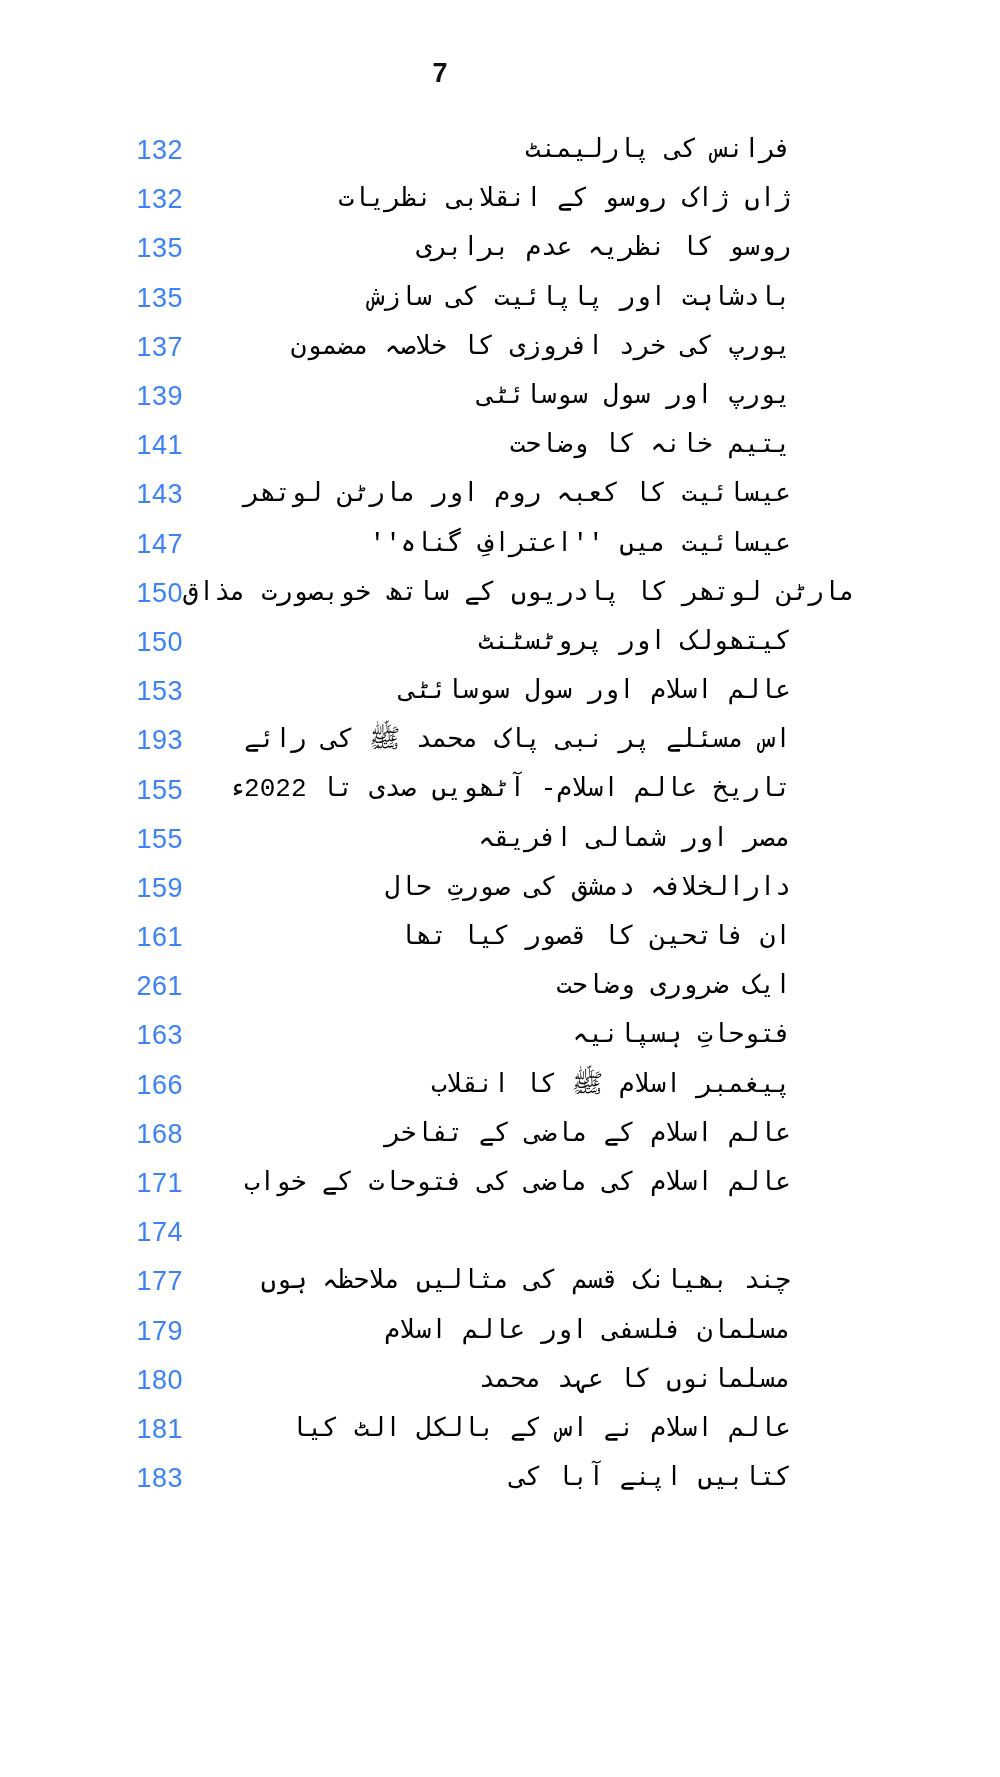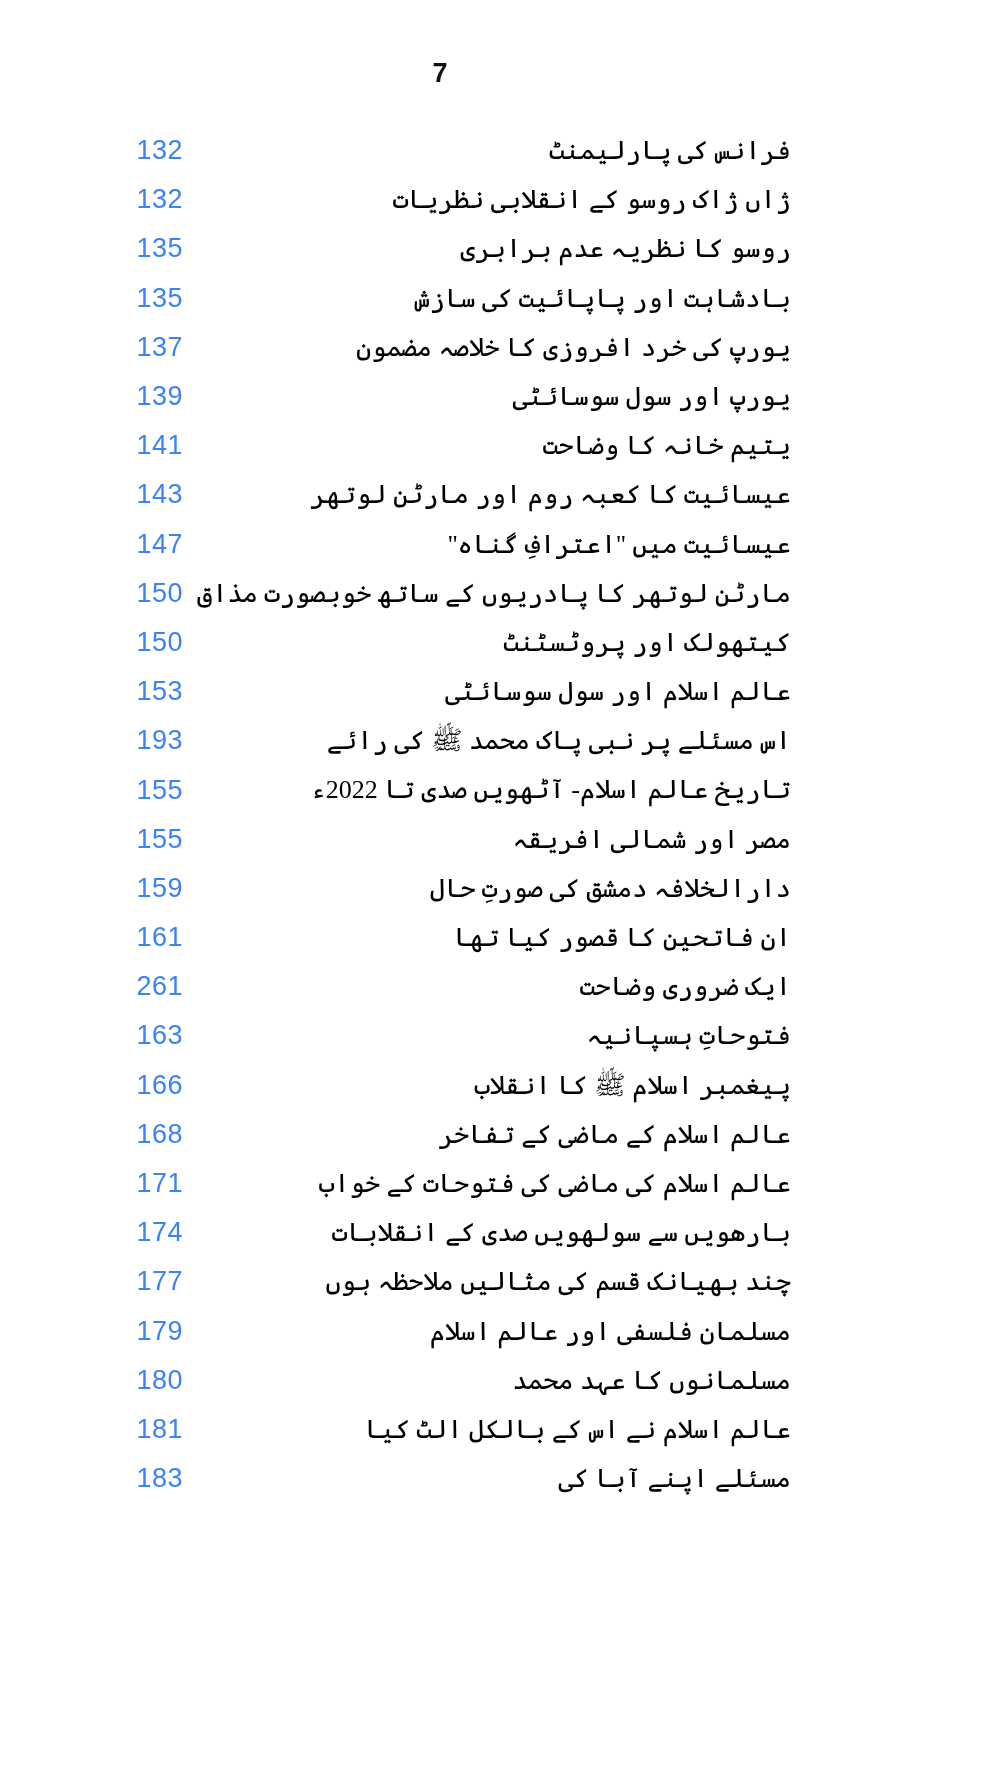--- a/index.html
+++ b/index.html
@@ -47,21 +47,21 @@
     font-family: "Liberation Sans", sans-serif;
     letter-spacing: 0.5px;
   }
   .toc-title {
     flex: 0 1 auto;
     direction: rtl;
     unicode-bidi: plaintext;
     font-size: 26px;
     line-height: 1.2;
     color: #000;
-    font-family: Liberation Serif, serif;
+    font-family: Liberation Mono, monospace;
     white-space: nowrap;
   }
 </style>
 </head>
 <body>
 
 <div class="page-number-top">7</div>
 
 <div class="toc" id="toc-list">
   <div class="toc-row">
@@ -169,21 +169,20 @@
     <span class="toc-title">عالم اسلام کے ماضی کے تفاخر</span>
   </div>
 
   <div class="toc-row">
     <span class="toc-num">171</span>
     <span class="toc-title">عالم اسلام کی ماضی کی فتوحات کے خواب</span>
   </div>
 
   <div class="toc-row">
     <span class="toc-num">174</span>
-    <span class="toc-title">بارھویں سے سولھویں صدی کے انقلابات</span>
   </div>
 
   <div class="toc-row">
     <span class="toc-num">177</span>
     <span class="toc-title">چند بھیانک قسم کی مثالیں ملاحظہ ہوں</span>
   </div>
 
   <div class="toc-row">
     <span class="toc-num">179</span>
     <span class="toc-title">مسلمان فلسفی اور عالم اسلام</span>
@@ -194,15 +193,15 @@
     <span class="toc-title">مسلمانوں کا عہد محمد</span>
   </div>
 
   <div class="toc-row">
     <span class="toc-num">181</span>
     <span class="toc-title">عالم اسلام نے اس کے بالکل الٹ کیا</span>
   </div>
 
   <div class="toc-row">
     <span class="toc-num">183</span>
-    <span class="toc-title">مسئلے اپنے آبا کی</span>
+    <span class="toc-title">کتابیں اپنے آبا کی</span>
   </div>
 </div>
 
 </body></html>

